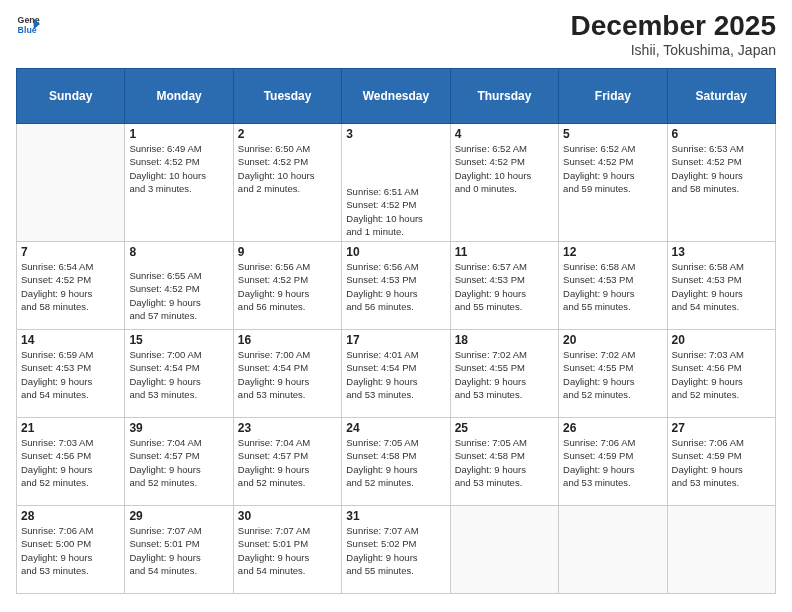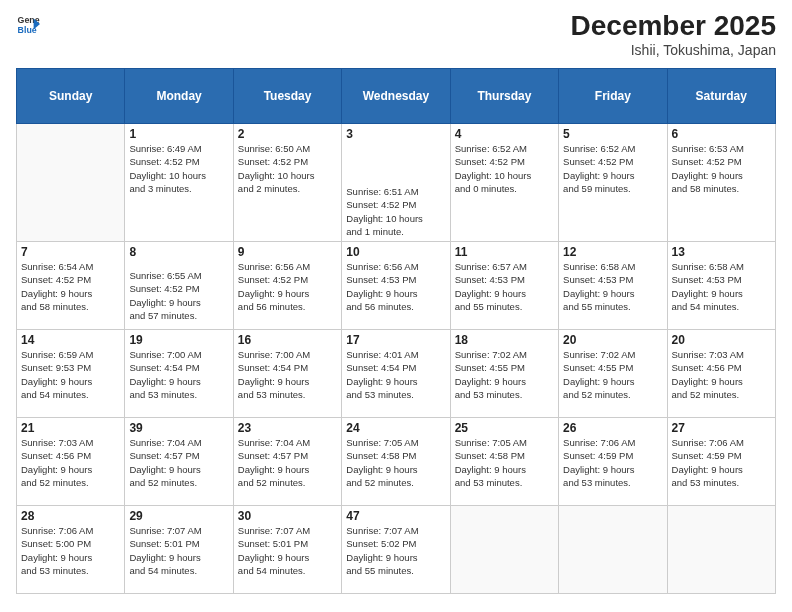--- a/index.html
+++ b/index.html
@@ -205,26 +205,26 @@
             <div class="day-info" style="white-space: pre-line;">Sunrise: 6:58 AM
 Sunset: 4:53 PM
 Daylight: 9 hours
 and 54 minutes.</div>
           </td>
         </tr>
         <tr class="week-row">
           <td>
             <span class="day-num">14</span>
             <div class="day-info" style="white-space: pre-line;">Sunrise: 6:59 AM
-Sunset: 9:53 PM
+Sunset: 4:53 PM
 Daylight: 9 hours
 and 54 minutes.</div>
           </td>
           <td>
-            <span class="day-num">19</span>
+            <span class="day-num">15</span>
             <div class="day-info" style="white-space: pre-line;">Sunrise: 7:00 AM
 Sunset: 4:54 PM
 Daylight: 9 hours
 and 53 minutes.</div>
           </td>
           <td>
             <span class="day-num">16</span>
             <div class="day-info" style="white-space: pre-line;">Sunrise: 7:00 AM
 Sunset: 4:54 PM
 Daylight: 9 hours
@@ -326,21 +326,21 @@
 and 54 minutes.</div>
           </td>
           <td>
             <span class="day-num">30</span>
             <div class="day-info" style="white-space: pre-line;">Sunrise: 7:07 AM
 Sunset: 5:01 PM
 Daylight: 9 hours
 and 54 minutes.</div>
           </td>
           <td>
-            <span class="day-num">47</span>
+            <span class="day-num">31</span>
             <div class="day-info" style="white-space: pre-line;">Sunrise: 7:07 AM
 Sunset: 5:02 PM
 Daylight: 9 hours
 and 55 minutes.</div>
           </td>
           <td class="empty"></td>
           <td class="empty"></td>
           <td class="empty"></td>
         </tr>
       </tbody>

